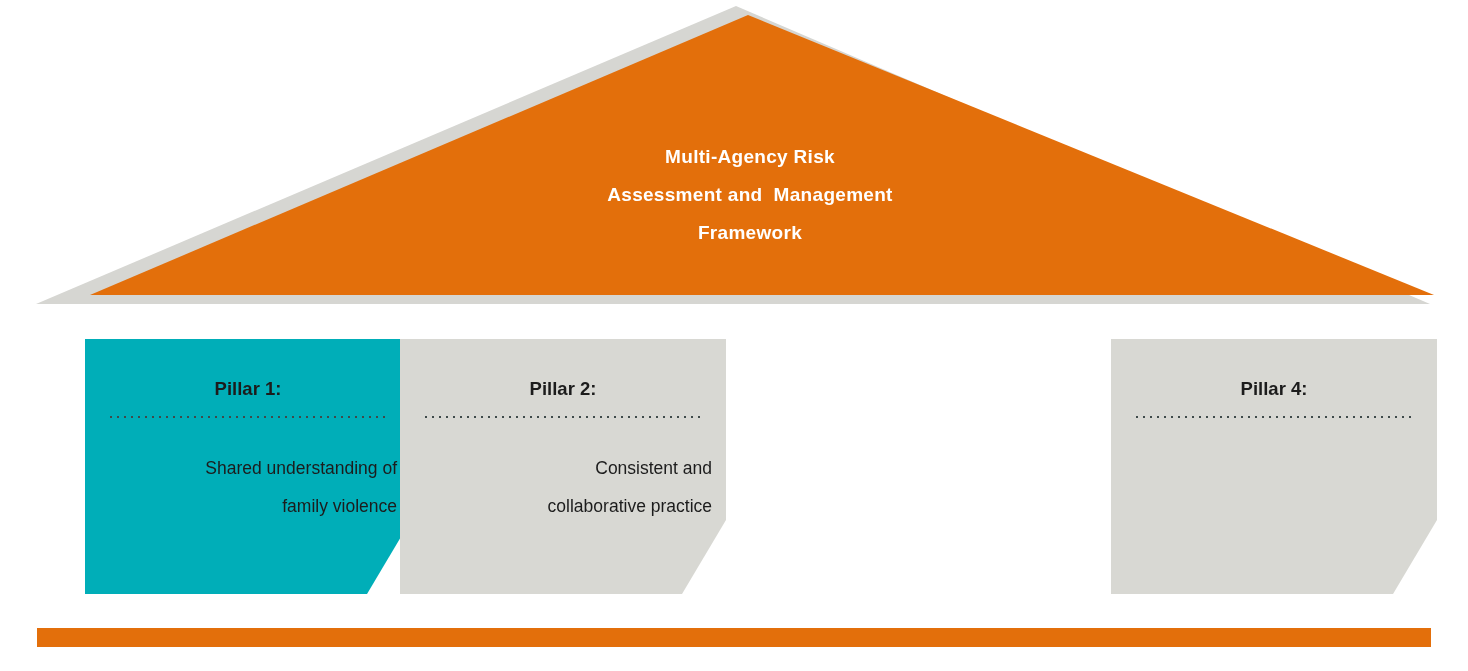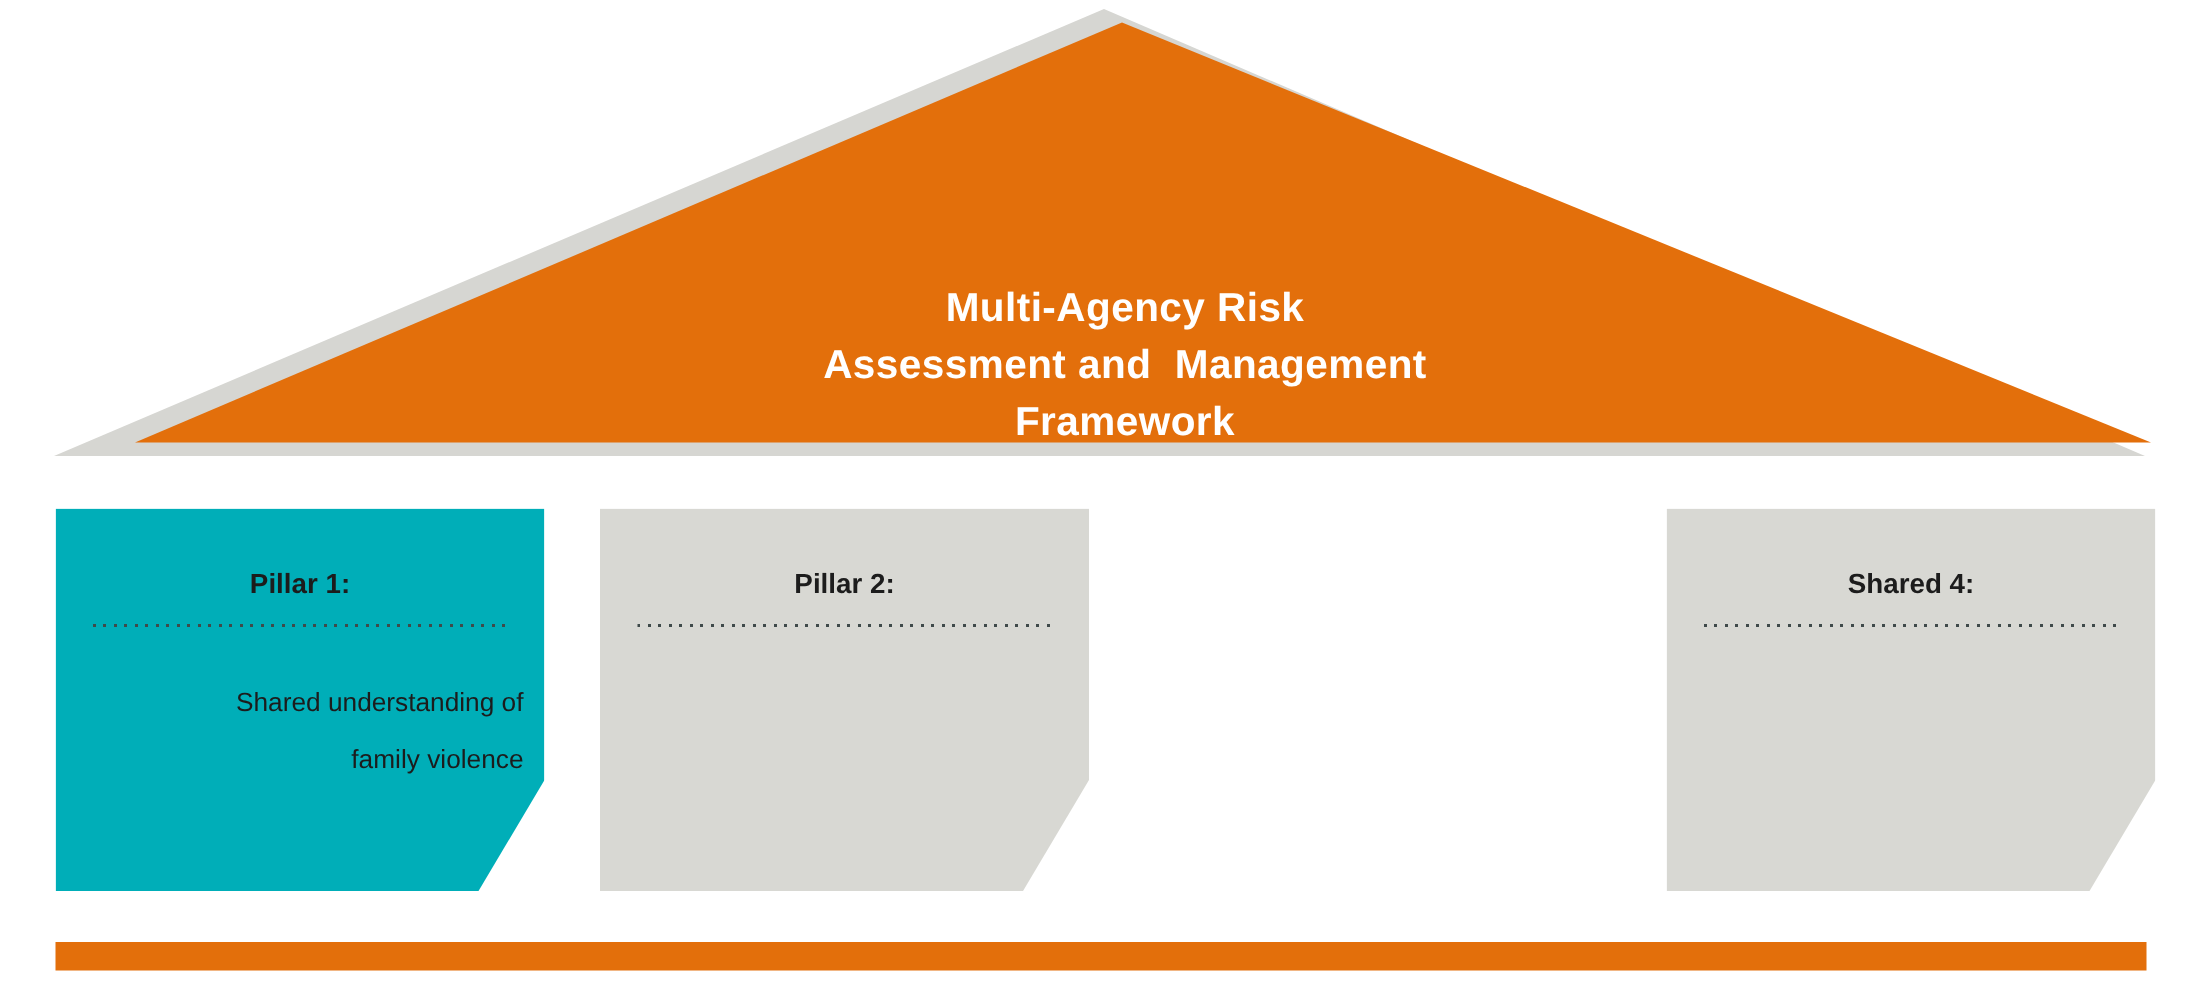--- a/index.html
+++ b/index.html
@@ -18,38 +18,37 @@
   .roof-shadow { fill: var(--shadow-gray, #d6d6d2); }
   .roof-face   { fill: var(--roof-orange, #e36f0b); }
 
   .roof-title {
     position: absolute;
     top: 138px;
     left: 750px;
     transform: translateX(-50%);
     text-align: center;
     color: var(--title-white, #ffffff);
-    font-size: 27px;
+    font-size: 19px;
     font-weight: bold;
     line-height: 38px;
     white-space: pre-wrap;   
     letter-spacing: 0.3px;
-    margin-top: 48px;
   }
 
   
   .pillar {
     position: absolute;
     top: 339px;
     width: 326px;
     height: 255px;
     clip-path: polygon(0 0, 100% 0, 100% calc(100% - 74px), calc(100% - 44px) 100%, 0 100%);
     color: var(--text-dark, #1c1c1c);
   }
-  .pillar.variant-teal { background: var(--pillar-teal, #00aeb8); }
+  .pillar.variant-teal { background: var(--pillar-teal, #00aeb8); margin-left: 48px; }
   .pillar.variant-gray { background: var(--pillar-gray, #d8d8d3); }
 
   .pillar-1 { left: 37px; }
   .pillar-2 { left: 400px; }
   .pillar-3 { left: 753px; }
   .pillar-4 { left: 1111px; }
 
   .pillar-heading {
     padding-top: 39px;
     font-size: 18.5px;
@@ -104,23 +103,25 @@
   <div class="pillar pillar-1 variant-teal">
     <div class="pillar-heading">Pillar 1:</div>
     <div class="pillar-divider"></div>
     <div class="pillar-body">Shared understanding of
 family violence</div>
   </div>
 
   <div class="pillar pillar-2 variant-gray">
     <div class="pillar-heading">Pillar 2:</div>
     <div class="pillar-divider"></div>
+    <div class="pillar-body">Consistent and
+collaborative practice</div>
   </div>
 
 
   <div class="pillar pillar-4 variant-gray">
-    <div class="pillar-heading">Shared 4:</div>
+    <div class="pillar-heading">Pillar 4:</div>
     <div class="pillar-divider"></div>
   </div>
 
   <div class="foundation-bar"></div>
 
 </div>
 
 </body></html>

